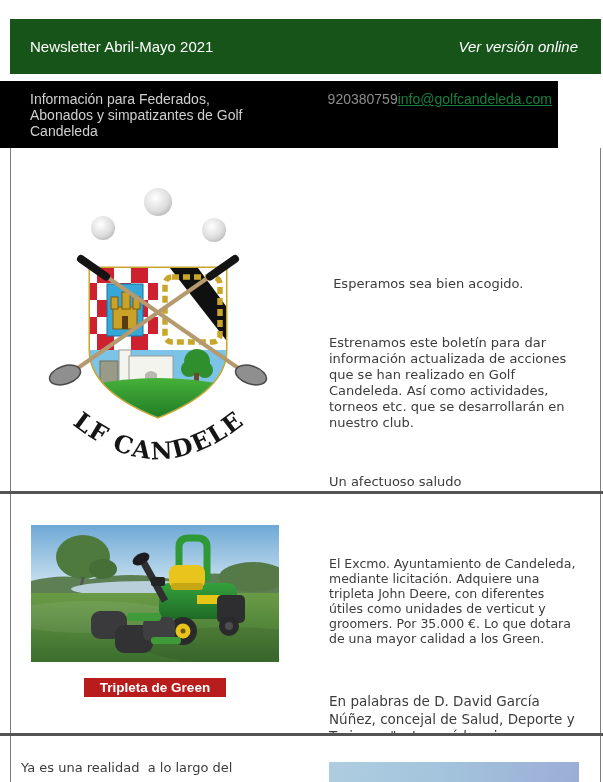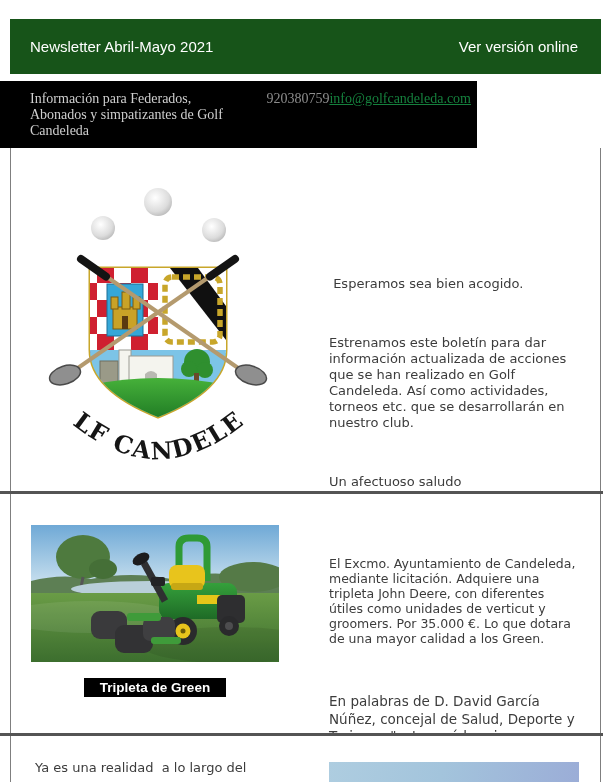--- a/index.html
+++ b/index.html
@@ -7,26 +7,26 @@
     width:603px;height:782px;background:#ffffff;position:relative;overflow:hidden;
     font-family:"Liberation Sans",sans-serif;
   }
   
   .green-header{
     position:absolute;left:10px;top:7px;width:591px;height:55px;
     background:#175419;color:#ffffff;box-sizing:border-box;
     display:flex;align-items:center;justify-content:space-between;
     padding:0 23px 0 20px;font-size:15px;margin-top:12px;
   }
-  .green-header a{color:#ffffff;text-decoration:none;cursor:pointer;}
+  .green-header a{color:#ffffff;text-decoration:none;cursor:pointer;font-style:italic;}
   
   .black-bar{
-    position:absolute;left:0;top:81px;width:477px;height:67px;background:#000000;
+    position:absolute;left:0;top:81px;width:558px;height:67px;background:#000000;
     box-sizing:border-box;display:flex;align-items:flex-start;
-    padding:10px 6px 0 30px;font-size:14px;font-family:Liberation Serif, serif;
+    padding:10px 6px 0 30px;font-size:14px;
   }
   .audience{width:282px;color:#cfcfcf;line-height:16px;white-space:pre-wrap;}
   .phone{color:#8d8d8d;margin-left:28px;white-space:nowrap;}
   .email{margin-left:auto;color:#15803d;text-decoration:underline;white-space:nowrap;cursor:pointer;}
   
   .section{
     position:absolute;left:10px;width:591px;background:#ffffff;box-sizing:border-box;
     border-left:1px solid #7f7f7f;border-right:1px solid #7f7f7f;overflow:hidden;
   }
   #section-intro{top:148px;height:343px;}
@@ -37,27 +37,27 @@
   #sep-2{top:733px;}
   
   .bodytext{
     font-family:"DejaVu Sans",sans-serif;color:#3c3c3c;white-space:pre-wrap;
   }
   .intro-text{position:absolute;left:318px;top:96px;width:274px;font-size:13px;line-height:16px;}
   .intro-text p{margin:0 0 11px 0;}
   .machine-text{position:absolute;left:318px;top:24px;width:276px;}
   .machine-text .p1{font-size:12.5px;line-height:15px;margin:0 0 9px 0;}
   .machine-text .p2{font-size:13.5px;line-height:17.5px;margin:0;}
-  .next-text{position:absolute;left:24px;top:24px;width:280px;font-size:13px;line-height:16px;}
+  .next-text{position:absolute;left:10px;top:24px;width:280px;font-size:13px;line-height:16px;}
   
   .logo-holder{position:absolute;left:18px;top:16px;width:260px;height:305px;}
   .photo-holder{position:absolute;left:20px;top:31px;width:248px;height:137px;}
   .caption-row{position:absolute;left:20px;top:184px;width:248px;text-align:center;}
   .caption-badge{
-    display:inline-block;background:#000000;color:#ffffff;font-weight:bold;
+    display:inline-block;background:#b91c1c;color:#ffffff;font-weight:bold;
     font-size:13.5px;padding:2px 16px;font-family:"Liberation Sans",sans-serif;
   }
   .next-image{
     position:absolute;left:318px;top:26px;width:250px;height:20px;
     background:linear-gradient(100deg,#aecde0 0%,#a3c4dc 45%,#9badd7 100%);
   }
 </style>
 </head>
 <body>
 

